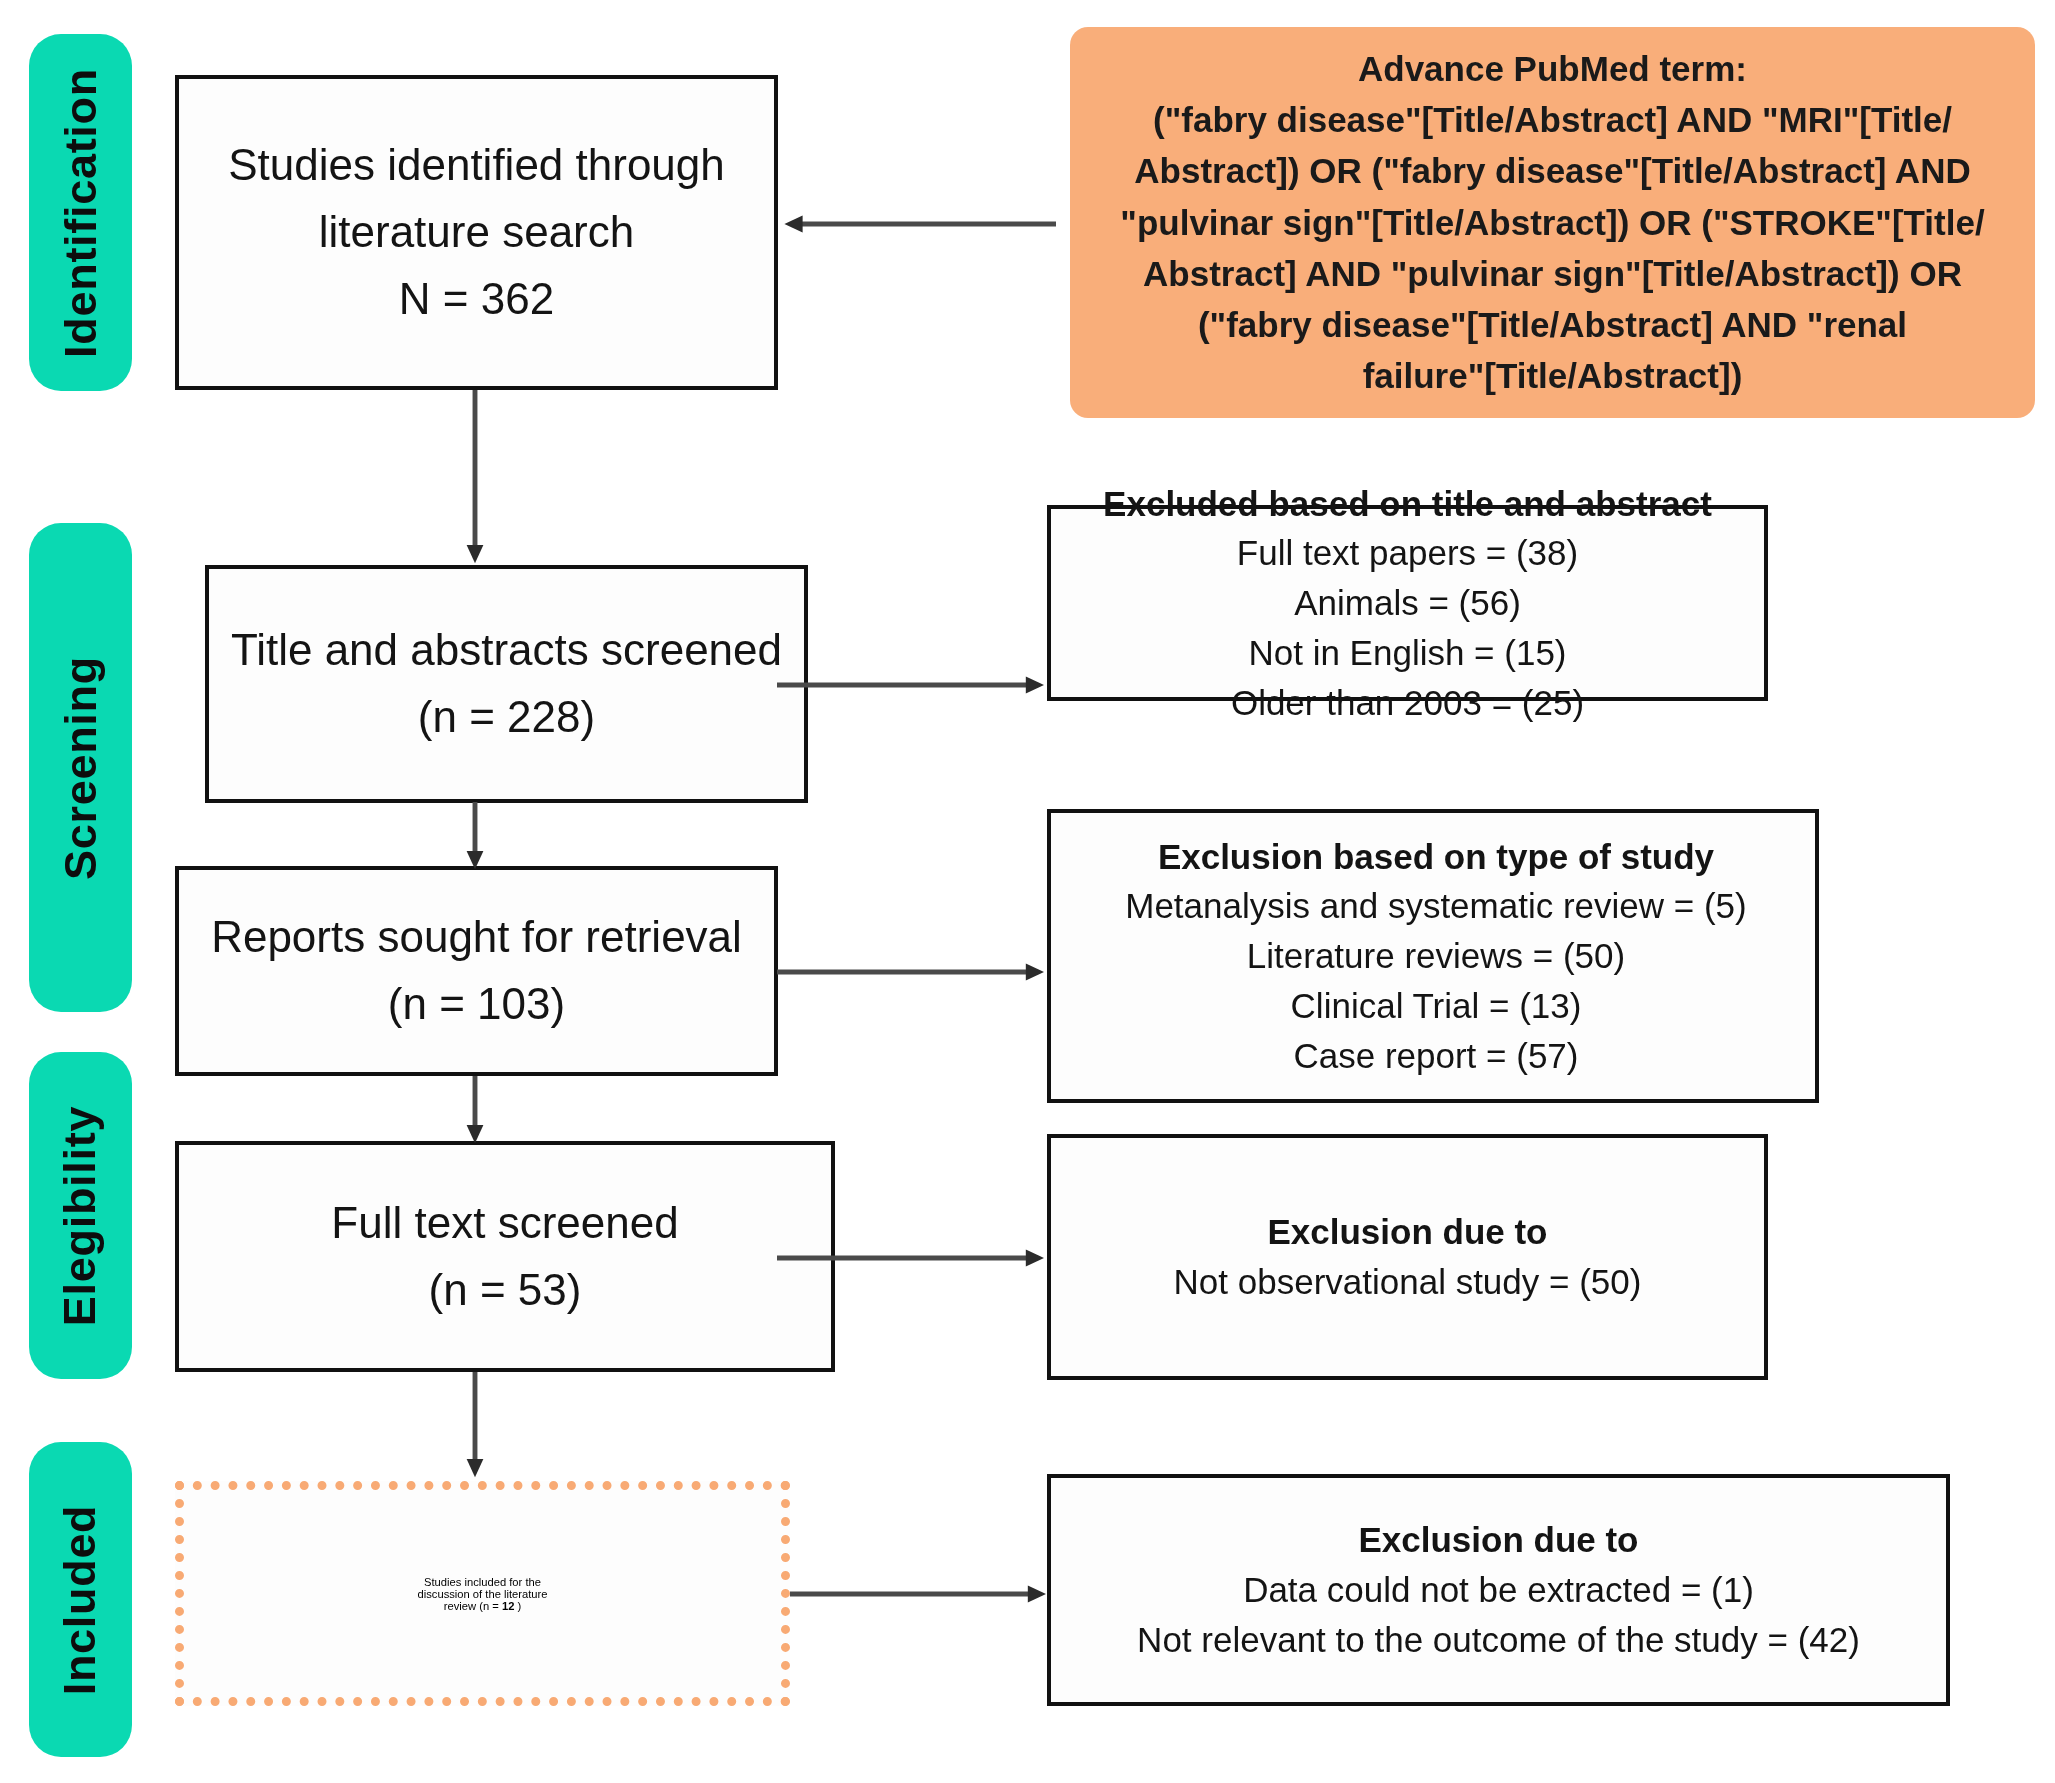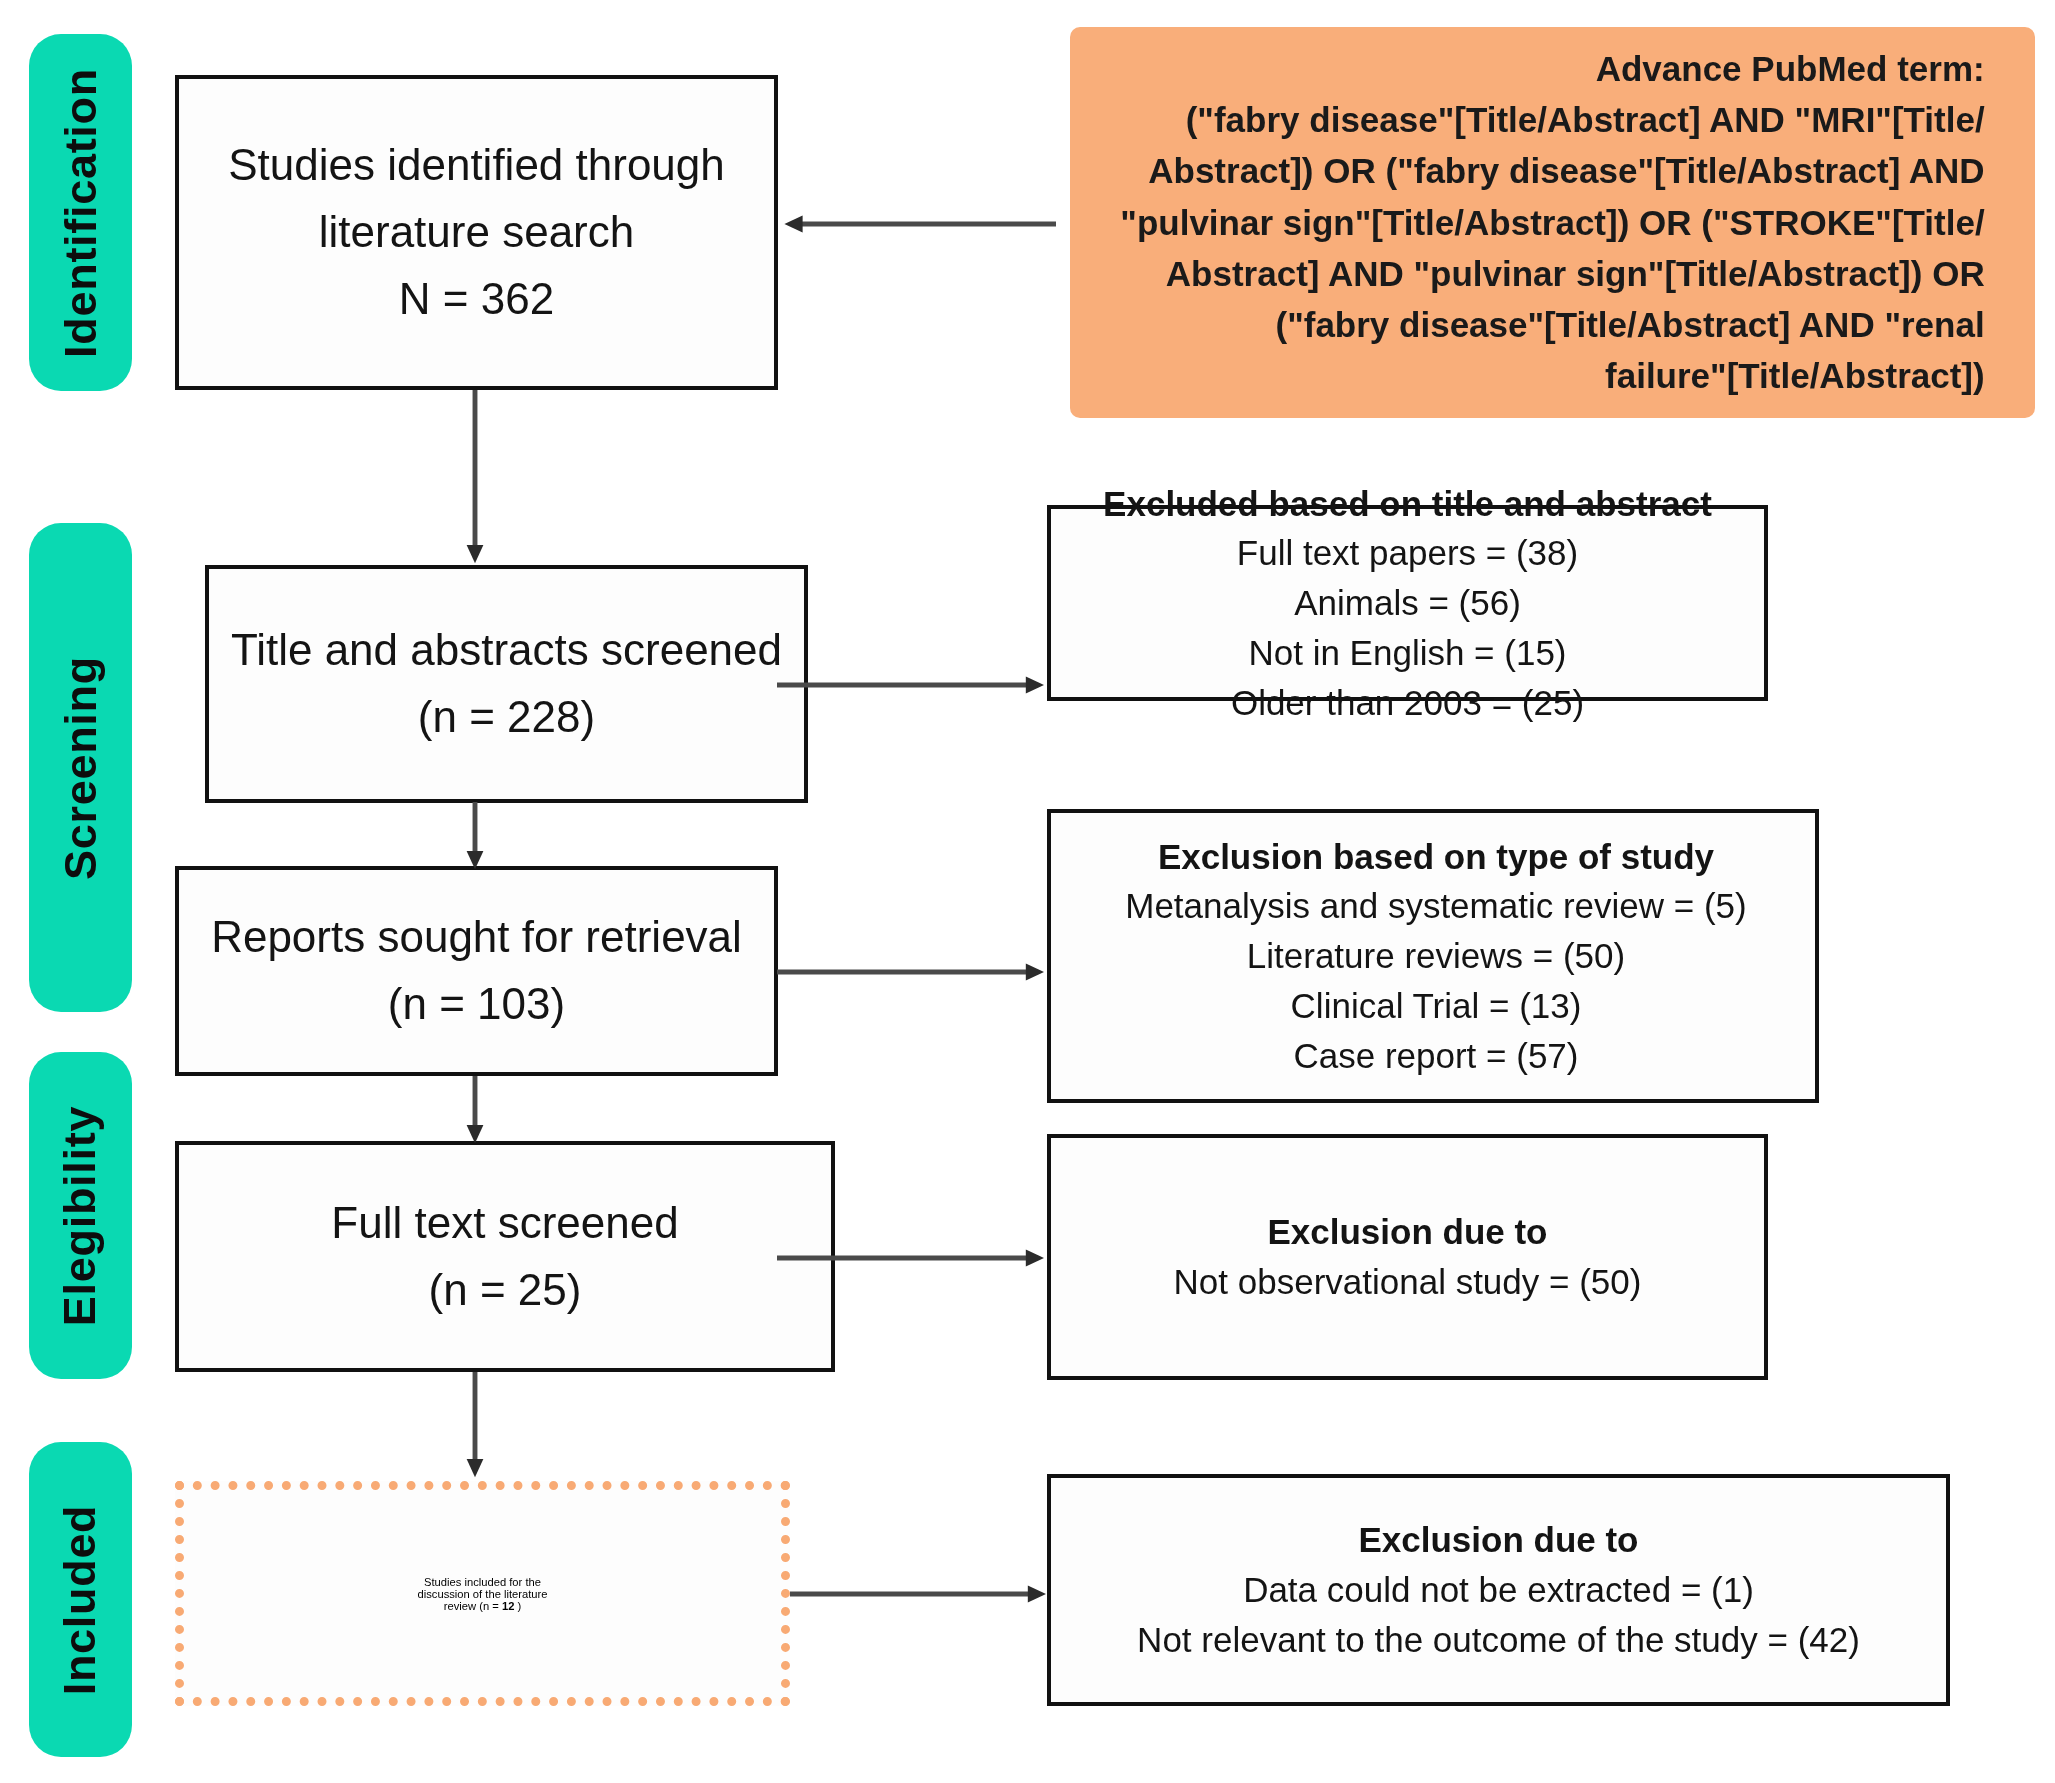--- a/index.html
+++ b/index.html
@@ -82,25 +82,25 @@
     align-items: center;
     justify-content: center;
     text-align: center;
     padding: 7px 21px;
   }
 
   
   .callout {
     position: absolute;
     background: #f9ae7a;
-    border-radius: 10px;
-    display: flex;
-    align-items: center;
-    justify-content: center;
-    text-align: right;
+    border-radius: 18px;
+    display: flex;
+    align-items: center;
+    justify-content: center;
+    text-align: center;
     padding: 15.4px 24px;
     box-sizing: border-box;
   }
   .callout .callout-text {
     font-size: 35px;
     line-height: 1.46;
     font-weight: bold;
     color: #1a1a1a;
     font-family: "Liberation Sans", sans-serif;
   }
@@ -163,21 +163,21 @@
   <div class="flow-box" style="left:175px; top:866px; width:603px; height:210px;">
     <div class="box-text">
       <span class="ln">Reports sought for retrieval</span>
       <span class="ln">(n = 103)</span>
     </div>
   </div>
 
   <div class="flow-box" style="left:175px; top:1141px; width:660px; height:231px;">
     <div class="box-text">
       <span class="ln">Full text screened</span>
-      <span class="ln">(n = 25)</span>
+      <span class="ln">(n = 53)</span>
     </div>
   </div>
 
   <div class="dotted-box" style="left:175px; top:1481px; width:615px; height:225px;">
     <div class="box-text">
       <span class="ln">Studies included for the</span>
       <span class="ln">discussion of the literature</span>
       <span class="ln"><span>review (n = </span><b>12</b><span> )</span></span>
     </div>
   </div>

